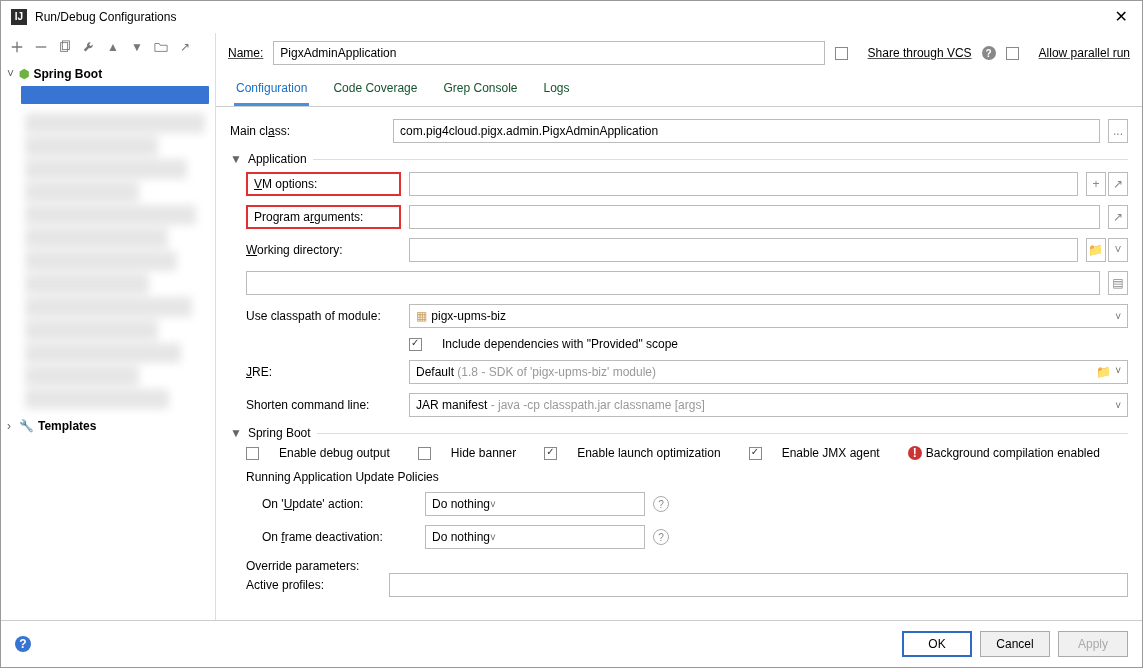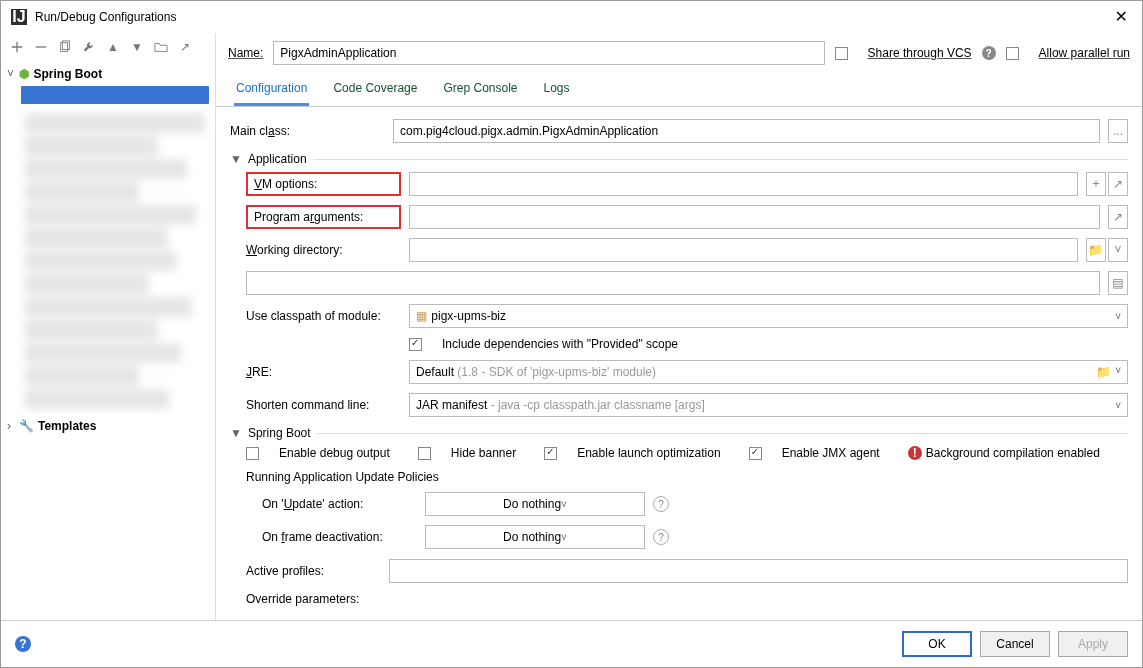--- a/index.html
+++ b/index.html
@@ -1,18 +1,18 @@
 <!DOCTYPE html>
 <html><head>
 <meta charset="utf-8">
 <style>
 * { box-sizing: border-box; margin: 0; padding: 0; font-family: "Segoe UI", Tahoma, sans-serif; font-size: 12px; }
 body { background: #fff; color: #000; width: 1143px; height: 668px; overflow: hidden; display: flex; flex-direction: column; border: 1px solid #999; }
 .titlebar { display: flex; align-items: center; padding: 6px 10px; border-bottom: 1px solid transparent; }
-.titlebar .ij-icon { width: 16px; height: 16px; background: #2d2d2d; margin-right: 8px; display: flex; align-items: center; justify-content: center; color: #fff; font-size: 16px; font-weight: bold; }
+.titlebar .ij-icon { width: 16px; height: 16px; background: #2d2d2d; margin-right: 8px; display: flex; align-items: center; justify-content: center; color: #fff; font-size: 10px; font-weight: bold; }
 .titlebar .title { flex: 1; }
 .titlebar .close { font-size: 16px; cursor: pointer; padding: 0 4px; }
 .main { flex: 1; display: flex; overflow: hidden; }
 .left-col { width: 215px; border-right: 1px solid #ddd; display: flex; flex-direction: column; }
 .toolbar { display: flex; align-items: center; padding: 4px 6px; gap: 4px; border-bottom: 1px solid transparent; }
 .tb-btn { width: 20px; height: 20px; display: flex; align-items: center; justify-content: center; color: #777; cursor: pointer; }
 .tb-btn svg { width: 14px; height: 14px; }
 .tree { flex: 1; overflow-y: auto; padding-top: 2px; }
 .tree-node { display: flex; align-items: center; padding: 3px 6px; cursor: pointer; }
 .tree-node .chev { width: 12px; color: #666; }
@@ -42,21 +42,21 @@
 .field-trail { display: flex; gap: 2px; }
 .field-trail .mini { width: 20px; height: 24px; border: 1px solid #bbb; display: flex; align-items: center; justify-content: center; color: #888; cursor: pointer; }
 .section-head { display: flex; align-items: center; gap: 6px; margin: 6px 0; }
 .section-head .chev-s { color: #666; }
 .section-head .line { flex: 1; height: 1px; background: #ddd; }
 .indent { margin-left: 16px; }
 .hint { color: #999; }
 .folder-ic { color: #c8a060; margin-right: 4px; }
 .sb-checks { display: flex; gap: 28px; align-items: center; margin: 6px 0 10px 16px; flex-wrap: nowrap; }
 .warn { color: #c33; font-weight: bold; display: inline-flex; align-items: center; justify-content: center; width: 14px; height: 14px; border-radius: 50%; background: #c33; color: #fff; }
-.select-sm { width: 220px; height: 24px; border: 1px solid #bbb; padding: 0 6px; background: #fff; display: flex; align-items: center; justify-content: center; }
+.select-sm { width: 220px; height: 24px; border: 1px solid #bbb; padding: 0 6px; background: #fff; display: flex; align-items: center; justify-content: flex-start; }
 .help-q { width: 16px; height: 16px; border: 1px solid #aaa; border-radius: 50%; color: #888; display: flex; align-items: center; justify-content: center; font-size: 10px; }
 .footer { border-top: 1px solid #ccc; padding: 10px 14px; display: flex; align-items: center; gap: 8px; }
 .footer .spacer { flex: 1; }
 .btn { min-width: 70px; height: 26px; border: 1px solid #aaa; background: #f0f0f0; cursor: pointer; }
 .btn.primary { border: 2px solid #2d6cc0; background: #fff; }
 .btn.disabled { color: #aaa; }
 .q-icon-footer { width: 16px; height: 16px; border-radius: 50%; background: #3874d1; color: #fff; display: flex; align-items: center; justify-content: center; font-weight: bold; }
 .checked::after { content: "✓"; color: #333; font-size: 10px; display: block; margin-top: -2px; margin-left: 1px; }
 .list-icon { color: #888; }
 .sel-bar { height: 18px; background: #3874d1; margin: 2px 6px 2px 20px; border-radius: 1px; }
@@ -279,26 +279,26 @@
             <div class="select-sm">
                 <span>Do nothing</span>
                 <span class="chev-down">˅</span>
               </div>
             <div class="help-q">?</div>
           </div>
         </div>
       </div>
 
       <div class="indent" style="margin-top:10px;">
-        <div class="form-row">
-          <div class="lbl" style="width:135px;">Active profiles:</div>
-          <input type="text" style="">
-        </div>
         <div class="form-row" style="margin-bottom:0;">
           <div class="lbl" style="width:135px;">Override parameters:</div>
+        </div>
+        <div class="form-row">
+          <div class="lbl" style="width:135px;">Active profiles:</div>
+          <input type="text" style="">
         </div>
       </div>
     </div>
   </div>
 </div>
 
 <div class="footer">
   <div class="q-icon-footer">?</div>
   <div class="spacer"></div>
   <button class="btn primary">OK</button>

